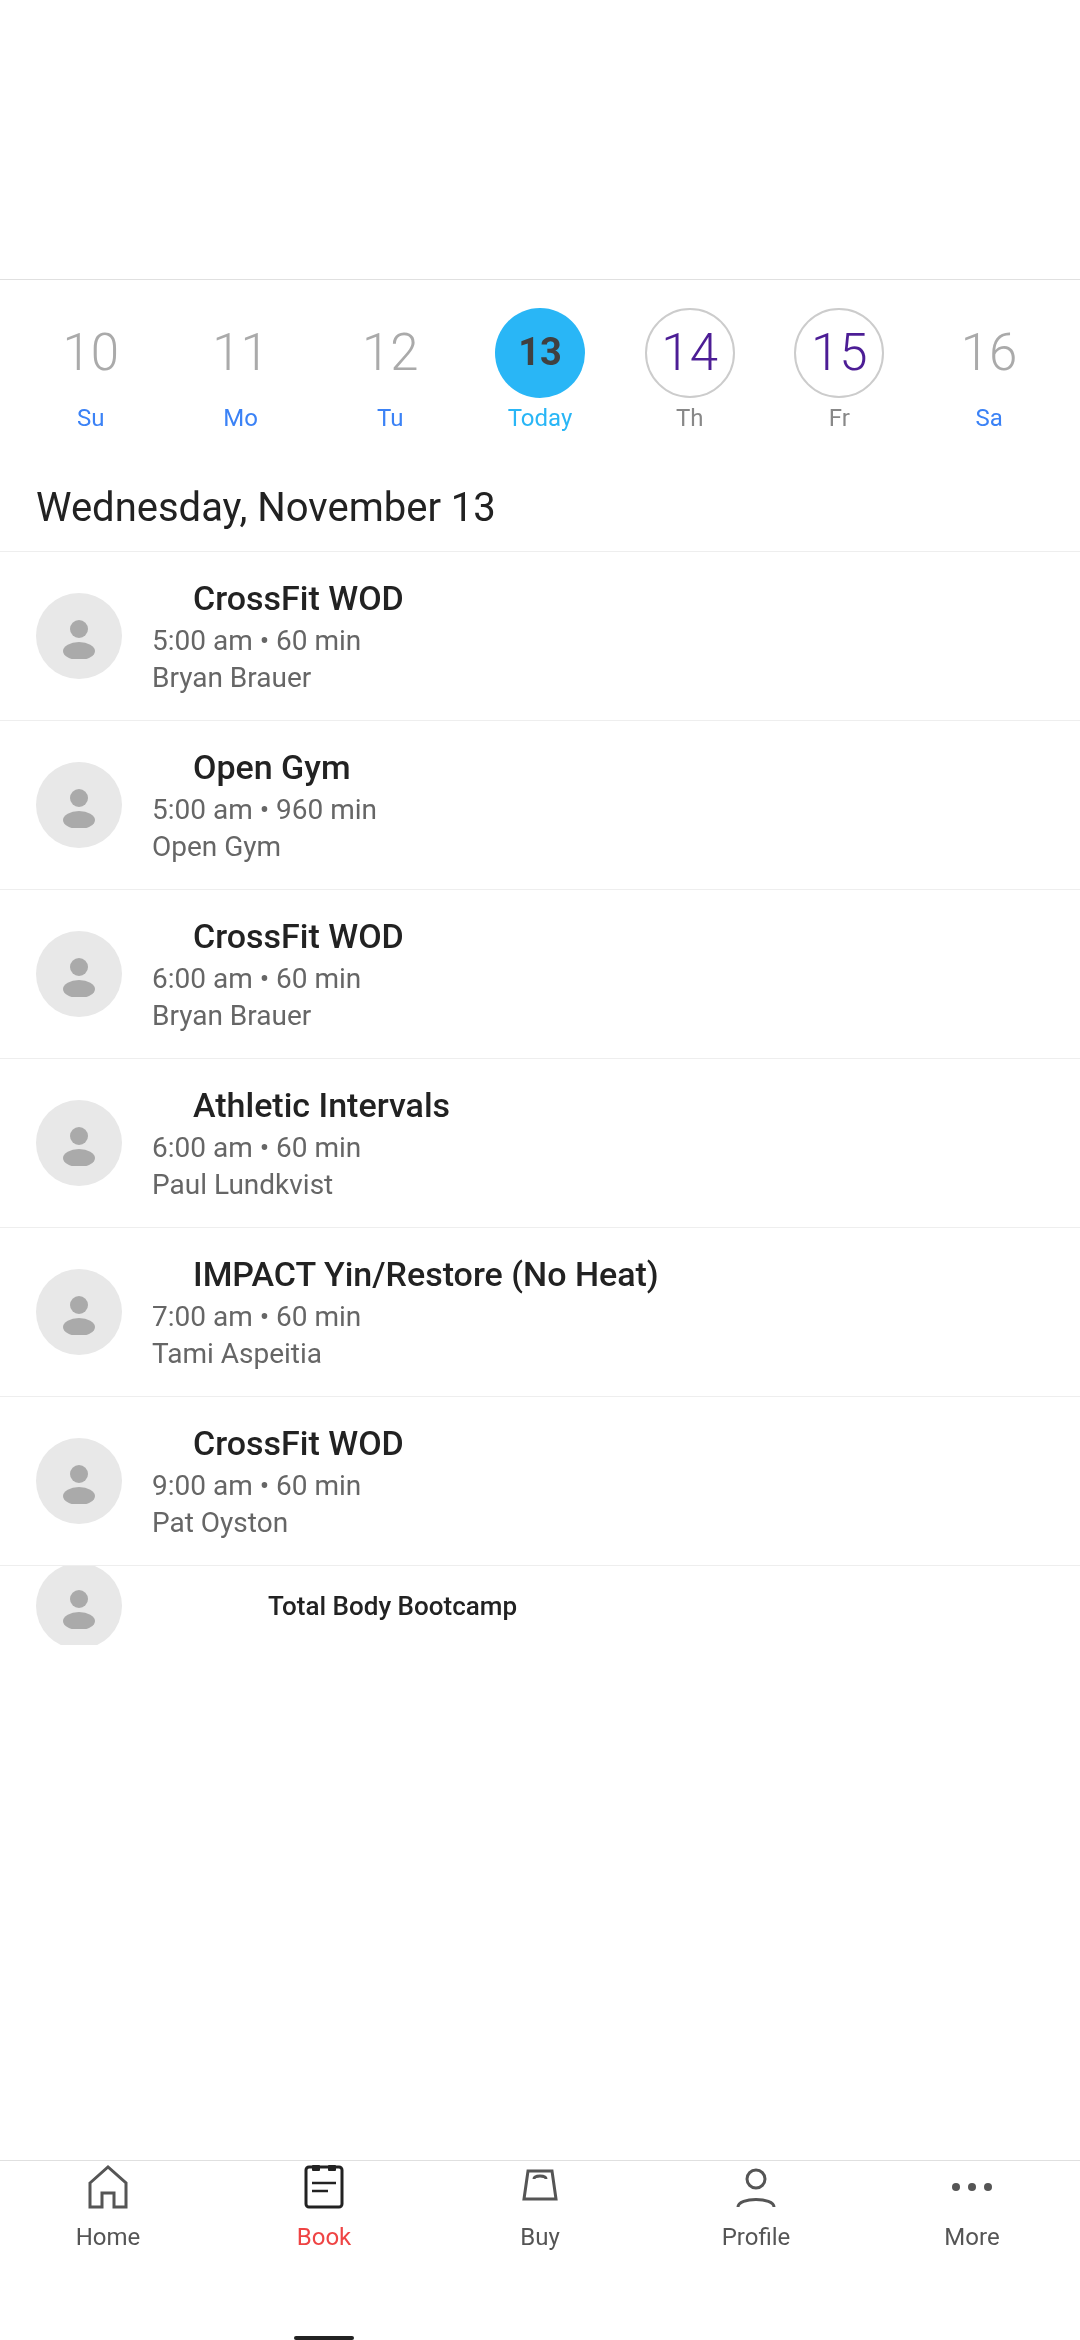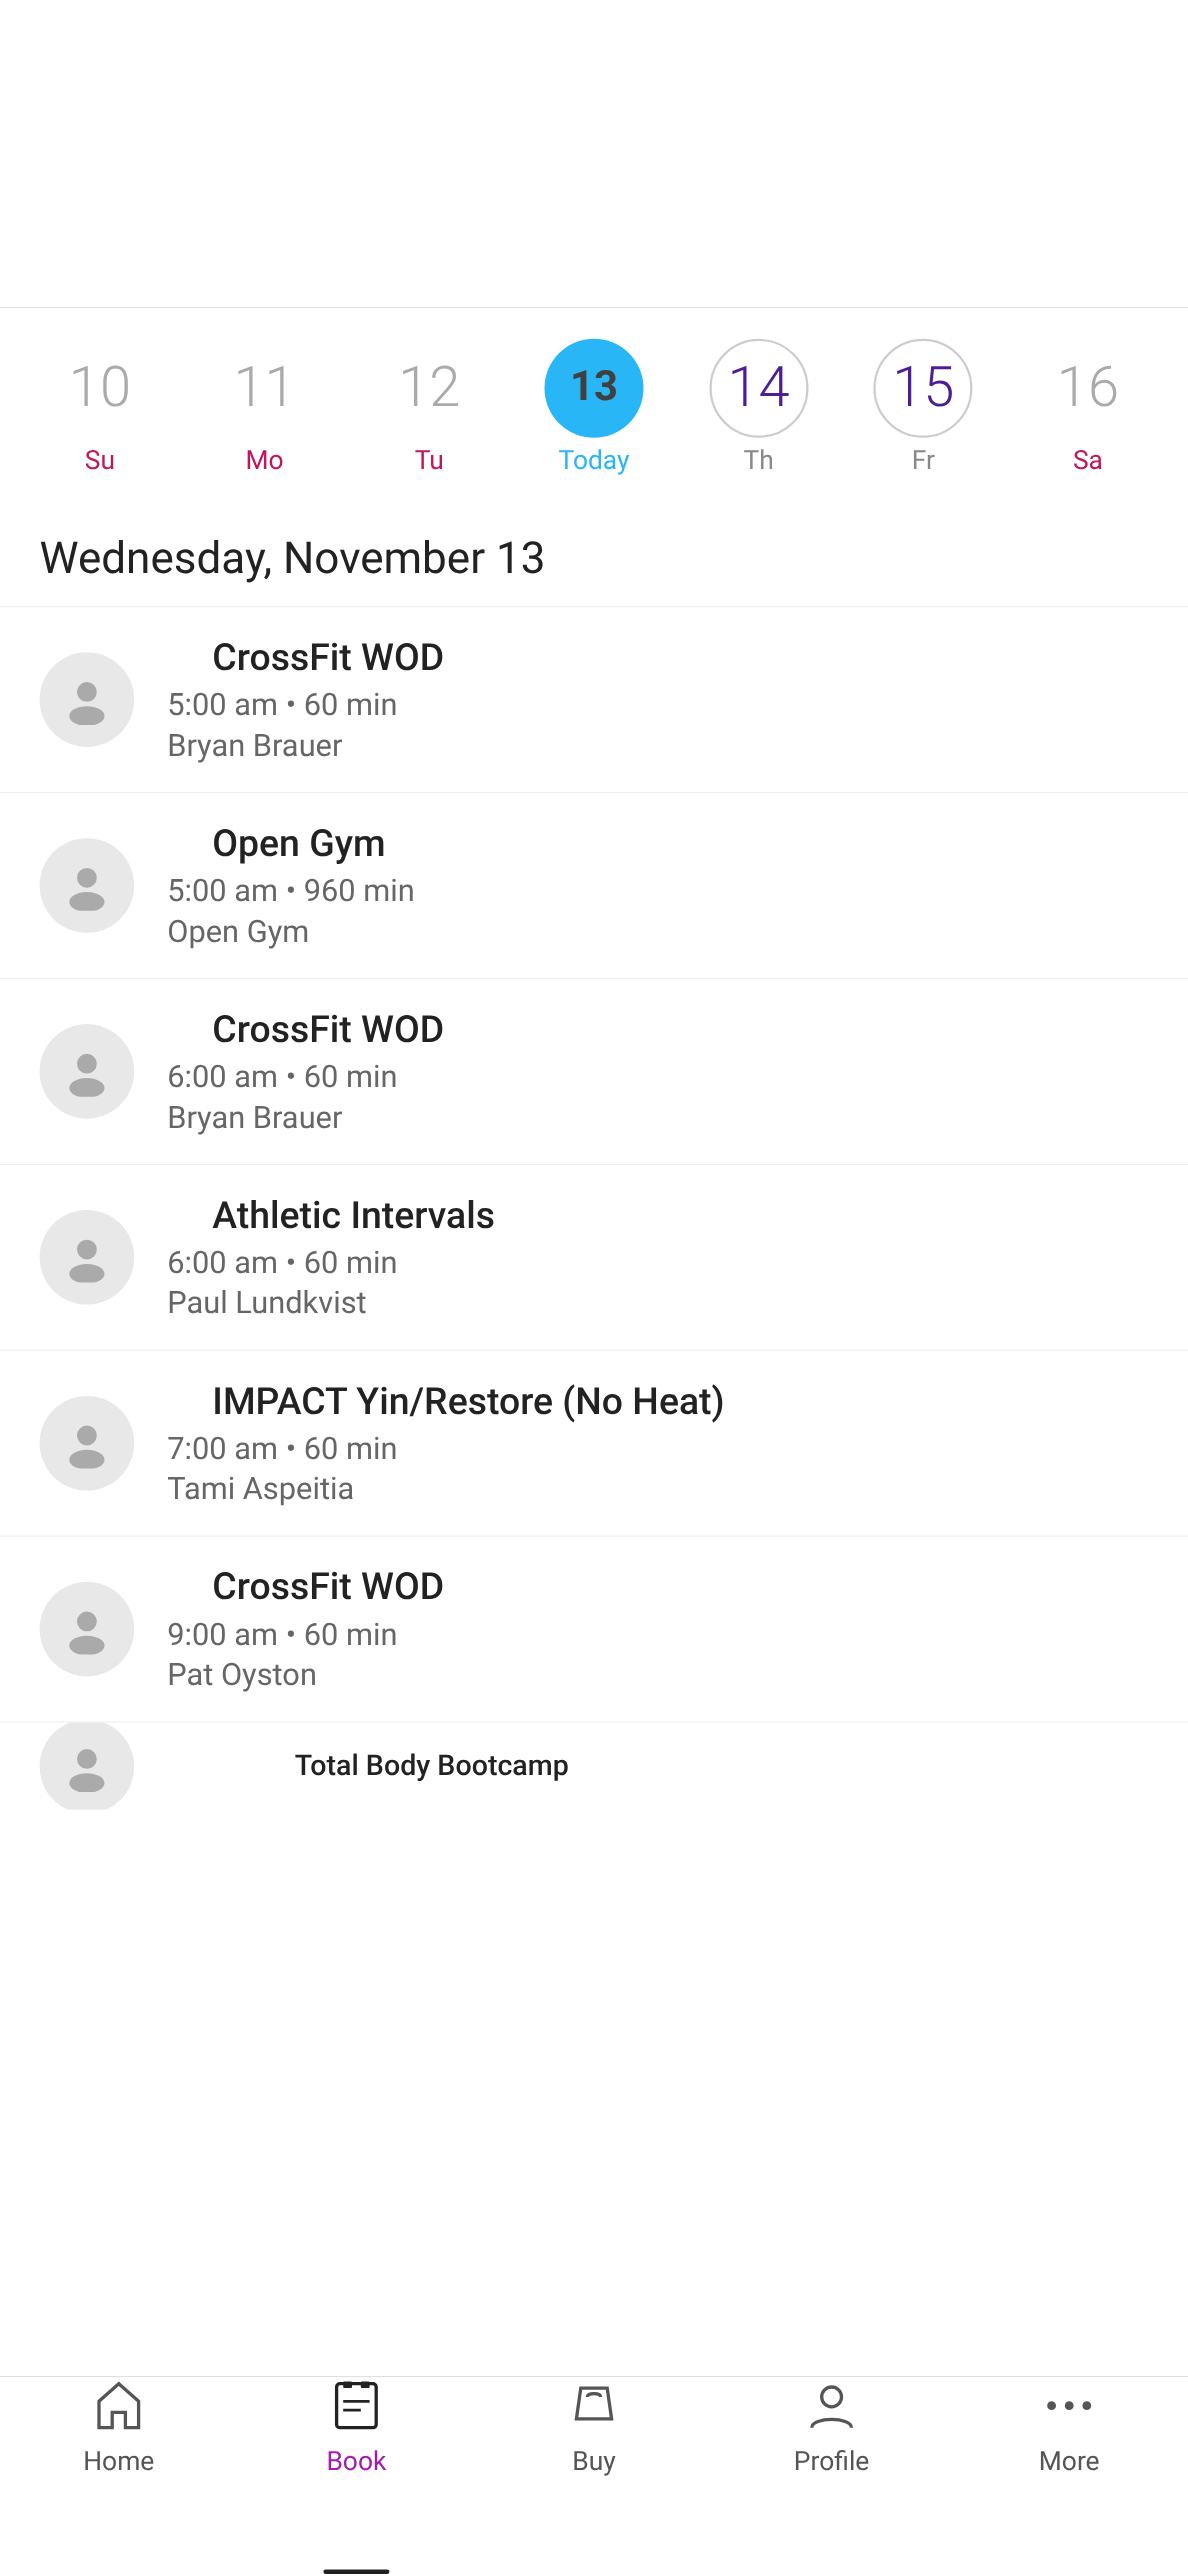--- a/index.html
+++ b/index.html
@@ -48,21 +48,21 @@
 
     .day-number {
       font-size: 51px;
       font-weight: 300;
       color: #aaaaaa;
       line-height: 1.1;
     }
 
     .day-label {
       font-size: 24px;
-      color: #be185d;
+      color: #3b82f6;
       margin-top: 6px;
     }
 
     .calendar-day.selected .day-circle {
       background: #29b6f6;
       border-radius: 50%;
       width: 90px;
       height: 90px;
       display: flex;
       align-items: center;
@@ -200,21 +200,21 @@
       height: 52px;
       margin-bottom: 10px;
     }
 
     .nav-label {
       font-size: 24px;
       color: #555555;
     }
 
     .nav-item.active .nav-label {
-      color: #a21caf;
+      color: #ef4444;
     }
 
     .nav-item.active::after {
       content: '';
       position: absolute;
       bottom: 0;
       left: 50%;
       transform: translateX(-50%);
       width: 60px;
       height: 4px;

